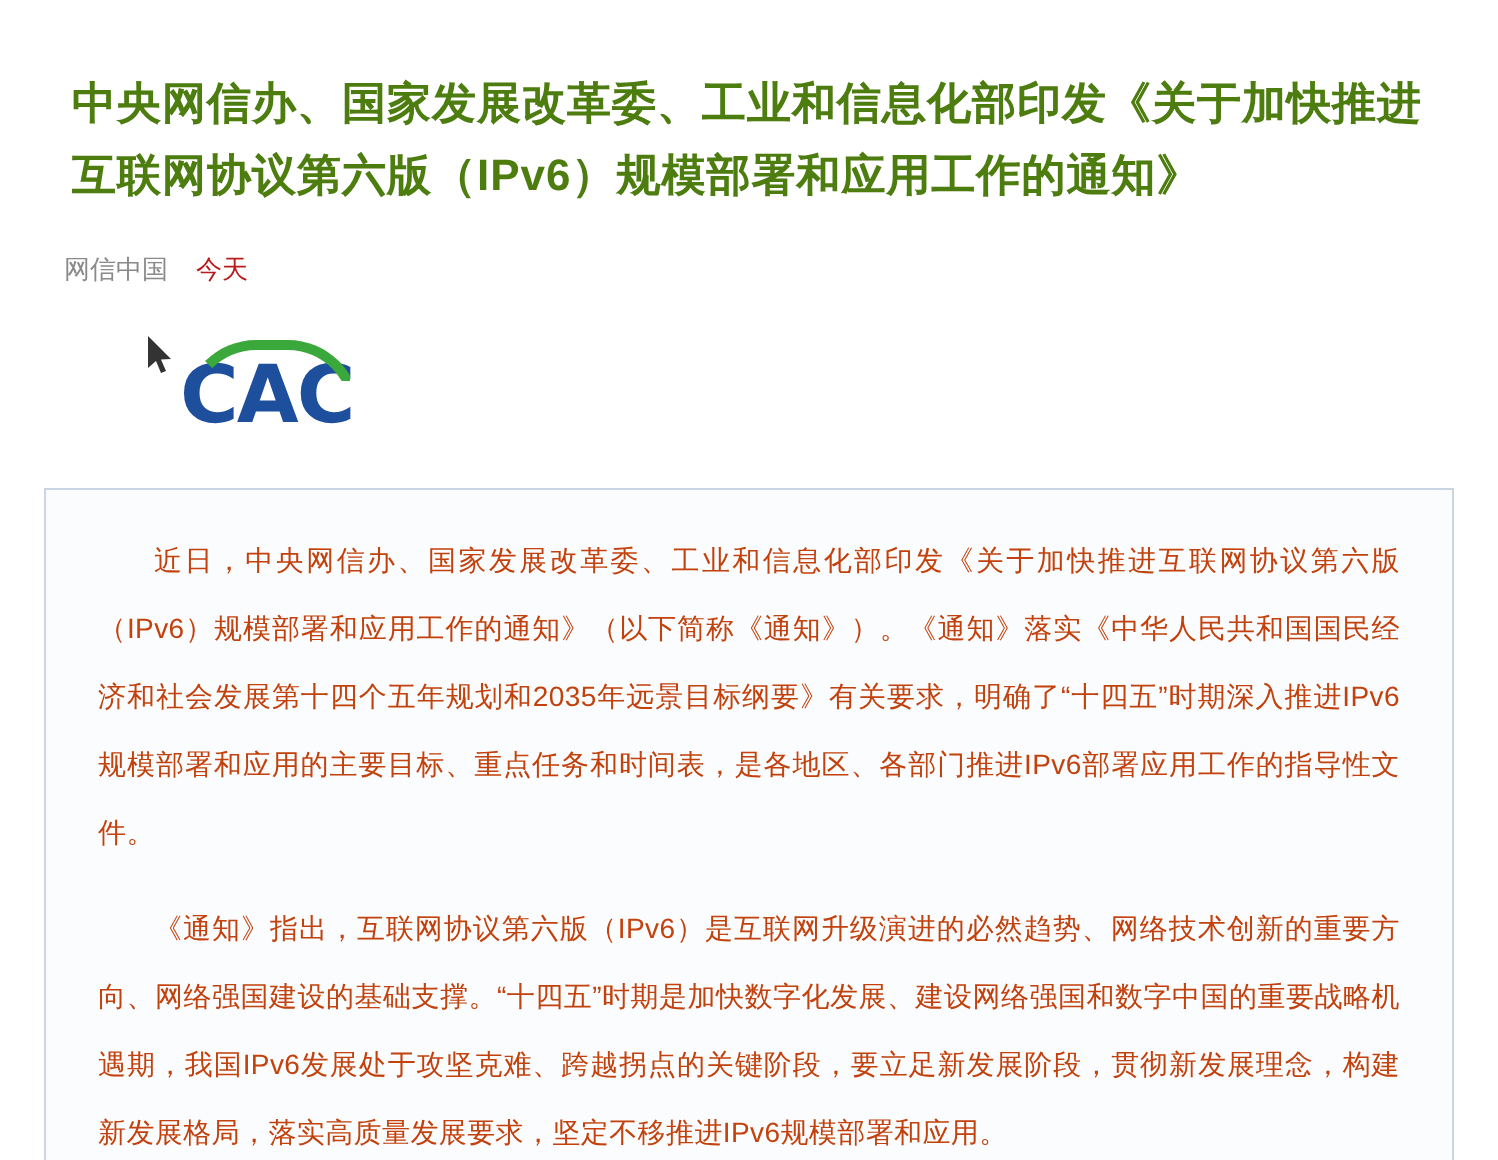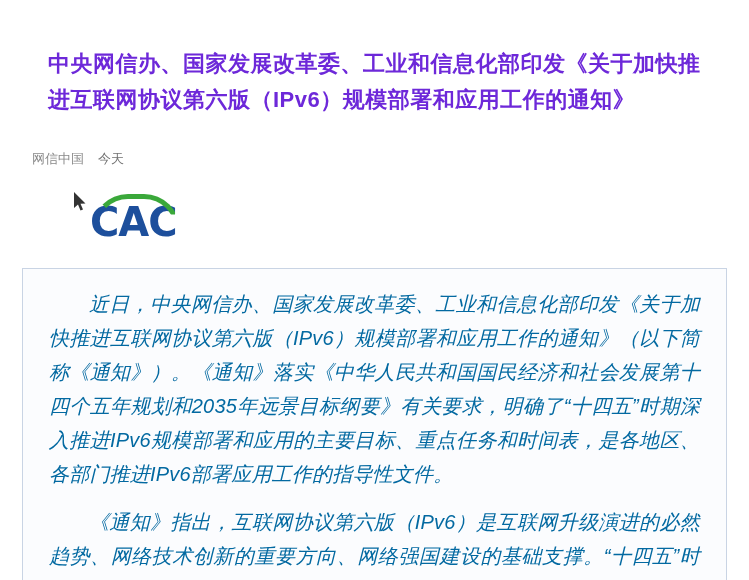--- a/index.html
+++ b/index.html
@@ -15,41 +15,41 @@
     overflow: hidden;
   }
   .page {
     position: relative;
     width: 749px;
     height: 580px;
     background: #ffffff;
     box-sizing: border-box;
   }
   .article-title {
-    margin: 16px;
+    margin: 4px;
     padding: 30px 28px 0 32px;
     font-size: 22px;
     line-height: 36px;
     font-weight: bold;
-    color: #6d28d9;
+    color: #4d7c0f;
     letter-spacing: 0.5px;
   }
   .meta-row {
     padding: 16px 32px 0 32px;
     display: flex;
     align-items: center;
     gap: 14px;
     font-size: 13px;
     color: #8a8a8a;
   }
   .meta-account {
     color: #8a8a8a;
   }
   .meta-date {
-    color: #737373;
+    color: #b91c1c;
     text-align: center;
   }
   .banner {
     margin: 22px 0 0 0;
     padding: 0 32px;
     display: flex;
     align-items: center;
     gap: 16px;
     position: relative;
     height: 58px;
@@ -107,27 +107,26 @@
     border: 1px solid #c9d4e4;
     background: #fbfcfe;
     padding: 18px 26px 10px 26px;
     height: 350px;
     box-sizing: border-box;
     overflow: hidden;
     position: relative;
   }
   .content-box p {
     margin: 0 0 14px 0;
-    font-size: 20px;
+    font-size: 14px;
     line-height: 34px;
-    color: #0369a1;
+    color: #c2410c;
     text-align: justify;
     text-indent: 2em;
     letter-spacing: 0.2px;
-    font-style: italic;
   }
 </style>
 </head>
 <body>
 
 <div class="page">
 
   <h1 class="article-title">中央网信办、国家发展改革委、工业和信息化部印发《关于加快推进互联网协议第六版（IPv6）规模部署和应用工作的通知》</h1>
 
   <div class="meta-row">

